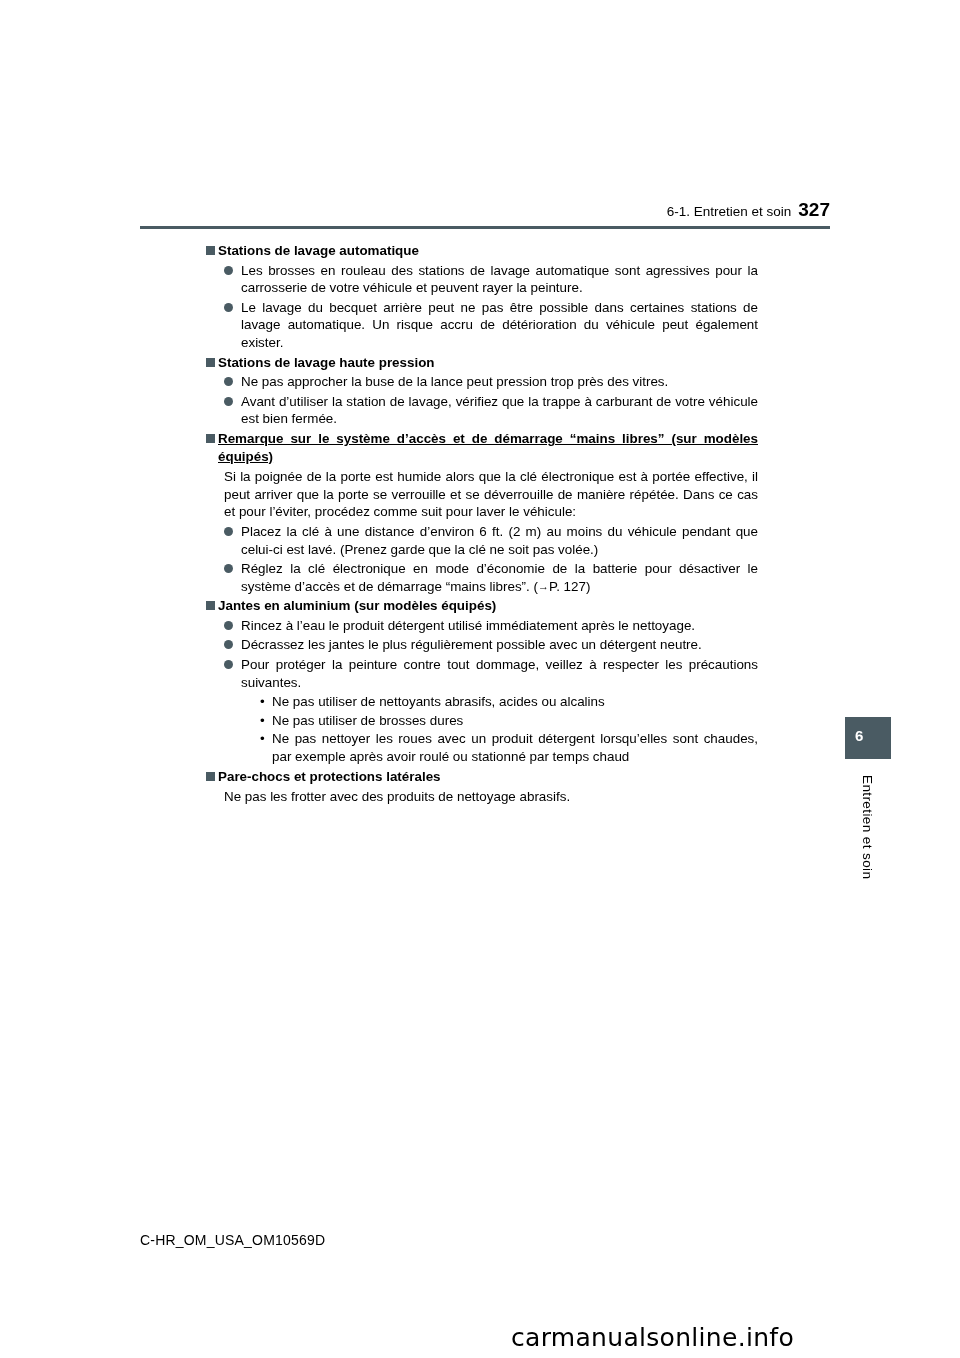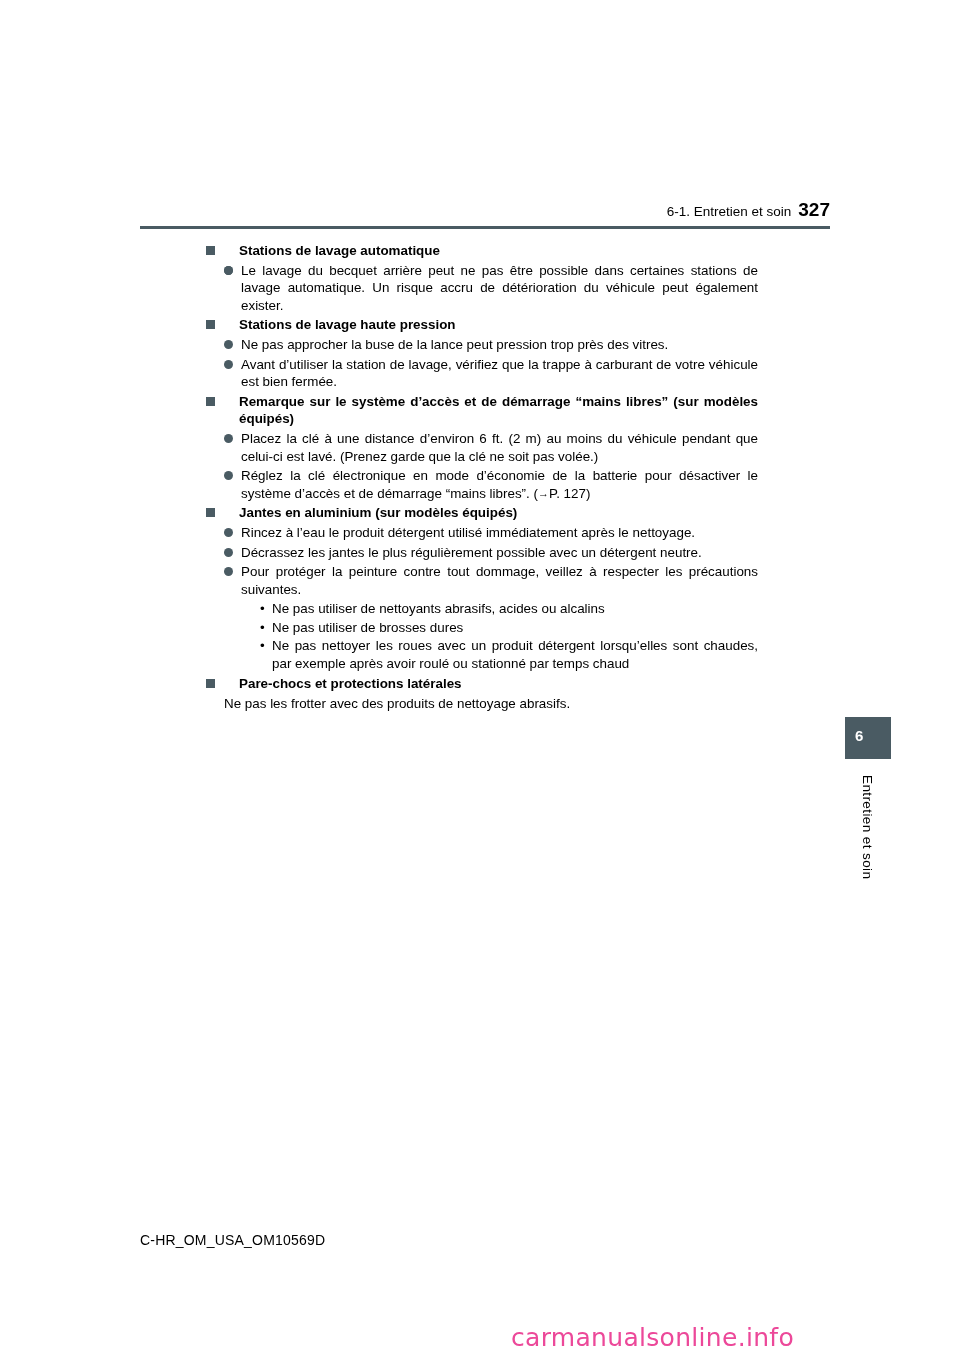--- a/index.html
+++ b/index.html
@@ -86,37 +86,38 @@
     position: absolute;
     left: 206px;
     top: 240px;
     width: 552px;
     font-size: 13.4px;
     line-height: 17.6px;
   }
 
   .blk {
     position: relative;
-    padding-left: 33px;
+    padding-left: 12px;
     font-weight: bold;
     margin-top: 2px;
     margin-bottom: 2px;
     text-align: left;
   }
   .blk .sq {
     position: absolute;
     left: 0px;
     top: 4px;
     width: 9px;
     height: 9px;
     background: #4a5b63;
   }
   .blk.justify {
     text-align: justify;
     text-justify: inter-word;
+    text-decoration: underline;
   }
 
   .bul {
     position: relative;
     padding-left: 17px;
     margin-left: 18px;
     margin-top: 2px;
     margin-bottom: 2px;
     text-align: justify;
     text-justify: inter-word;
@@ -168,21 +169,21 @@
     top: 1232px;
     font-size: 14px;
     letter-spacing: 0.2px;
   }
 
   .watermark {
     position: absolute;
     right: 10px;
     bottom: 6px;
     font-size: 25px;
-    color: #ec4899;
+    color: #000000;
     letter-spacing: 0.3px;
     font-family: "DejaVu Sans", sans-serif;
   }
 
   .nowrap { white-space: nowrap; }
 </style>
 </head>
 <body>
 
 <div class="page">
@@ -202,20 +203,21 @@
   <div class="content">
 
     <div class="blk">
       <span class="sq"></span>
       <span>Stations de lavage automatique</span>
     </div>
 
 
     <div class="bul">
       <span class="dot"></span>
+      <span>Les brosses en rouleau des stations de lavage automatique sont agressives pour la carrosserie de votre véhicule et peuvent rayer la peinture.</span>
     </div>
 
     <div class="bul">
       <span class="dot"></span>
       <span>Le lavage du becquet arrière peut ne pas être possible dans certaines stations de lavage automatique. Un risque accru de détérioration du véhicule peut également exister.</span>
     </div>
 
     <div class="blk">
       <span class="sq"></span>
       <span>Stations de lavage haute pression</span>
@@ -229,20 +231,21 @@
     <div class="bul">
       <span class="dot"></span>
       <span>Avant d’utiliser la station de lavage, vérifiez que la trappe à carburant de votre véhicule est bien fermée.</span>
     </div>
 
     <div class="blk justify">
       <span class="sq"></span>
       <span>Remarque sur le système d’accès et de démarrage “mains libres” (sur modèles équipés)</span>
     </div>
 
+    <div class="para">Si la poignée de la porte est humide alors que la clé électronique est à portée effective, il peut arriver que la porte se verrouille et se déverrouille de manière répétée. Dans ce cas et pour l’éviter, procédez comme suit pour laver le véhicule:</div>
 
     <div class="bul">
       <span class="dot"></span>
       <span>Placez la clé à une distance d’environ 6 ft. (2 m) au moins du véhicule pendant que celui-ci est lavé. (Prenez garde que la clé ne soit pas volée.)</span>
     </div>
 
     <div class="bul">
       <span class="dot"></span>
       <span>Réglez la clé électronique en mode d’économie de la batterie pour désactiver le système d’accès et de démarrage “mains libres”. (</span><span class="arrow">→</span><span class="nowrap">P. 127)</span>
     </div>

